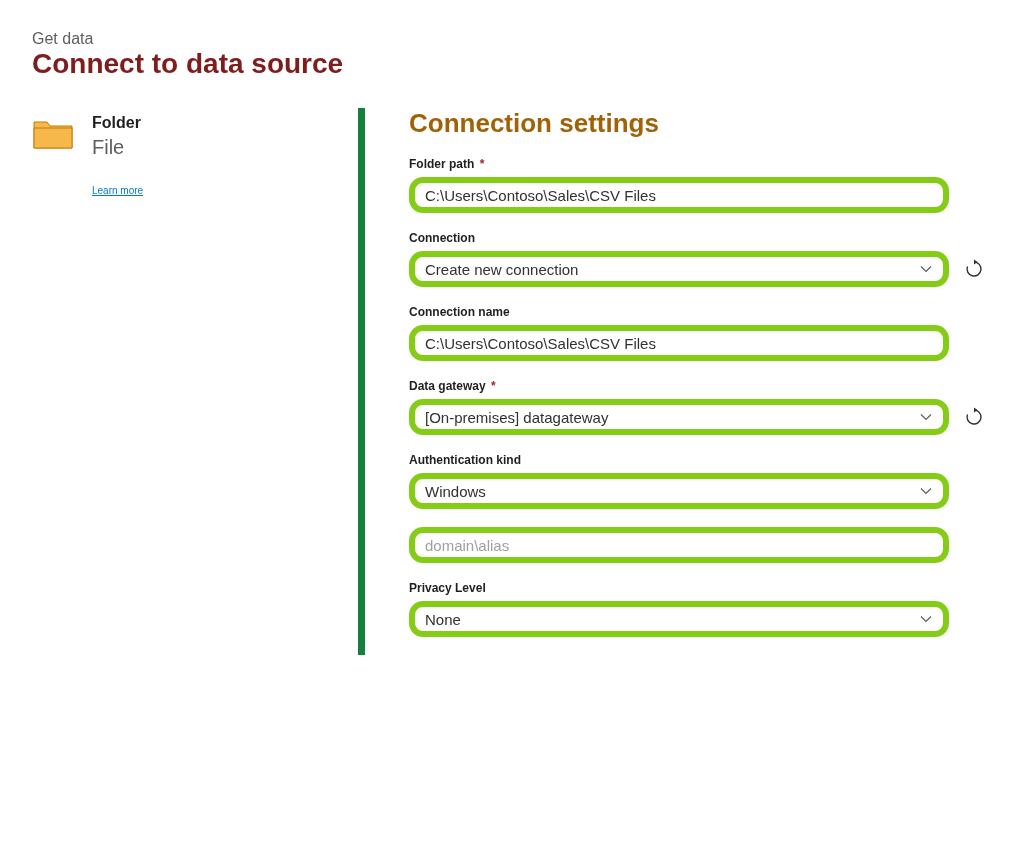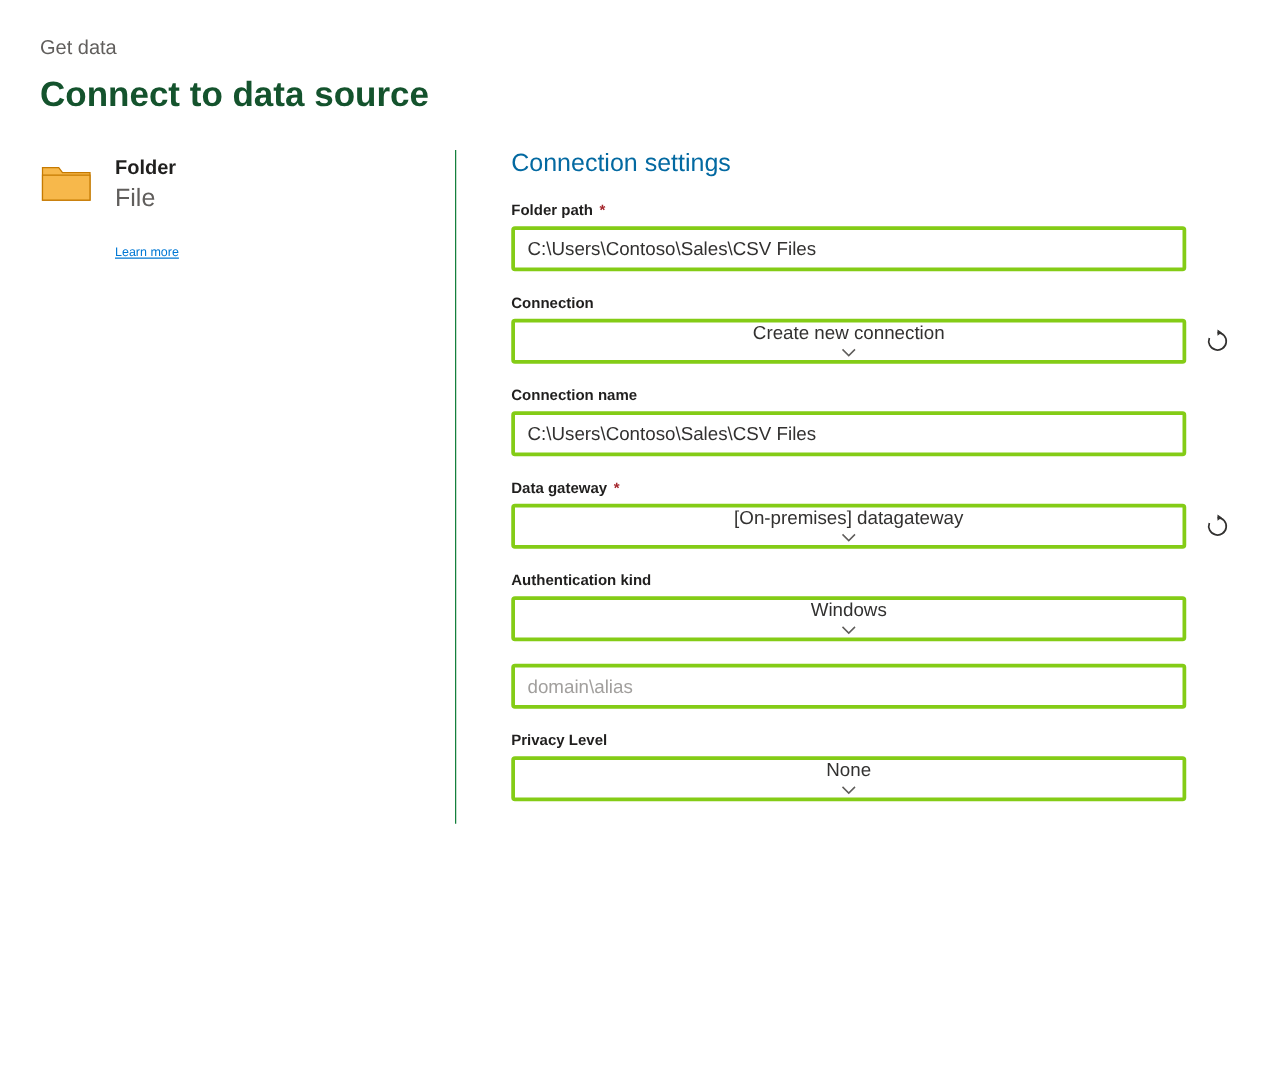--- a/index.html
+++ b/index.html
@@ -8,39 +8,39 @@
       background: #ffffff;
       color: #323130;
       font-size: 14px;
       padding: 30px 32px;
       width: 1017px;
     }
     .header-area { margin-bottom: 28px; }
     .breadcrumb {
       font-size: 16px;
       color: #605e5c;
-      margin-bottom: 12px;
+      margin-bottom: 0;
       font-weight: 400;
     }
     .page-title {
       font-size: 28px;
       font-weight: 600;
-      color: #14532d;
+      color: #7f1d1d;
     }
     .main-layout {
       display: flex;
       gap: 0;
     }
     .left-panel {
       width: 345px;
       display: flex;
       gap: 18px;
       align-items: flex-start;
       padding-top: 6px;
-      border-right: 1px solid #15803d;
+      border-right: 7px solid #15803d;
       padding-right: 20px;
     }
     .folder-icon-svg {
       width: 42px;
       height: 36px;
       flex-shrink: 0;
       margin-top: 2px;
     }
     .left-text { display: flex; flex-direction: column; gap: 2px; }
     .left-title { font-size: 16px; font-weight: 600; color: #201f1e; }
@@ -52,59 +52,58 @@
       margin-top: 24px;
       cursor: pointer;
       display: inline-block;
     }
     .right-panel {
       flex: 1;
       padding-left: 44px;
       padding-top: 0;
     }
     .section-heading {
-      font-size: 20px;
-      font-weight: 400;
-      color: #0369a1;
+      font-size: 26px;
+      font-weight: 700;
+      color: #a16207;
       margin-bottom: 18px;
     }
     .section-heading.second { margin-top: 38px; }
     .field { margin-bottom: 18px; }
     .field-label {
       font-size: 12px;
       font-weight: 600;
       color: #201f1e;
       margin-bottom: 6px;
       display: block;
     }
     .required { color: #a4262c; margin-left: 2px; }
     .input-row {
       display: flex;
       align-items: center;
       gap: 14px;
     }
     .text-input, .select-box {
       width: 540px;
       height: 36px;
-      border: 3px solid #84cc16;
-      border-radius: 3px;
+      border: 6px solid #84cc16;
+      border-radius: 14px;
       padding: 0 10px;
       font-size: 15px;
       font-family: inherit;
       background: #ffffff;
       color: #323130;
     }
     .text-input::placeholder { color: #a19f9d; }
     .select-box {
       display: flex;
       align-items: center;
       justify-content: space-between;
       cursor: pointer;
       user-select: none;
-      flex-direction: column;
     }
     .select-value { color: #323130; }
     .chevron {
       width: 14px;
       height: 14px;
       flex-shrink: 0;
     }
     .refresh-btn {
       width: 22px;
       height: 22px;

